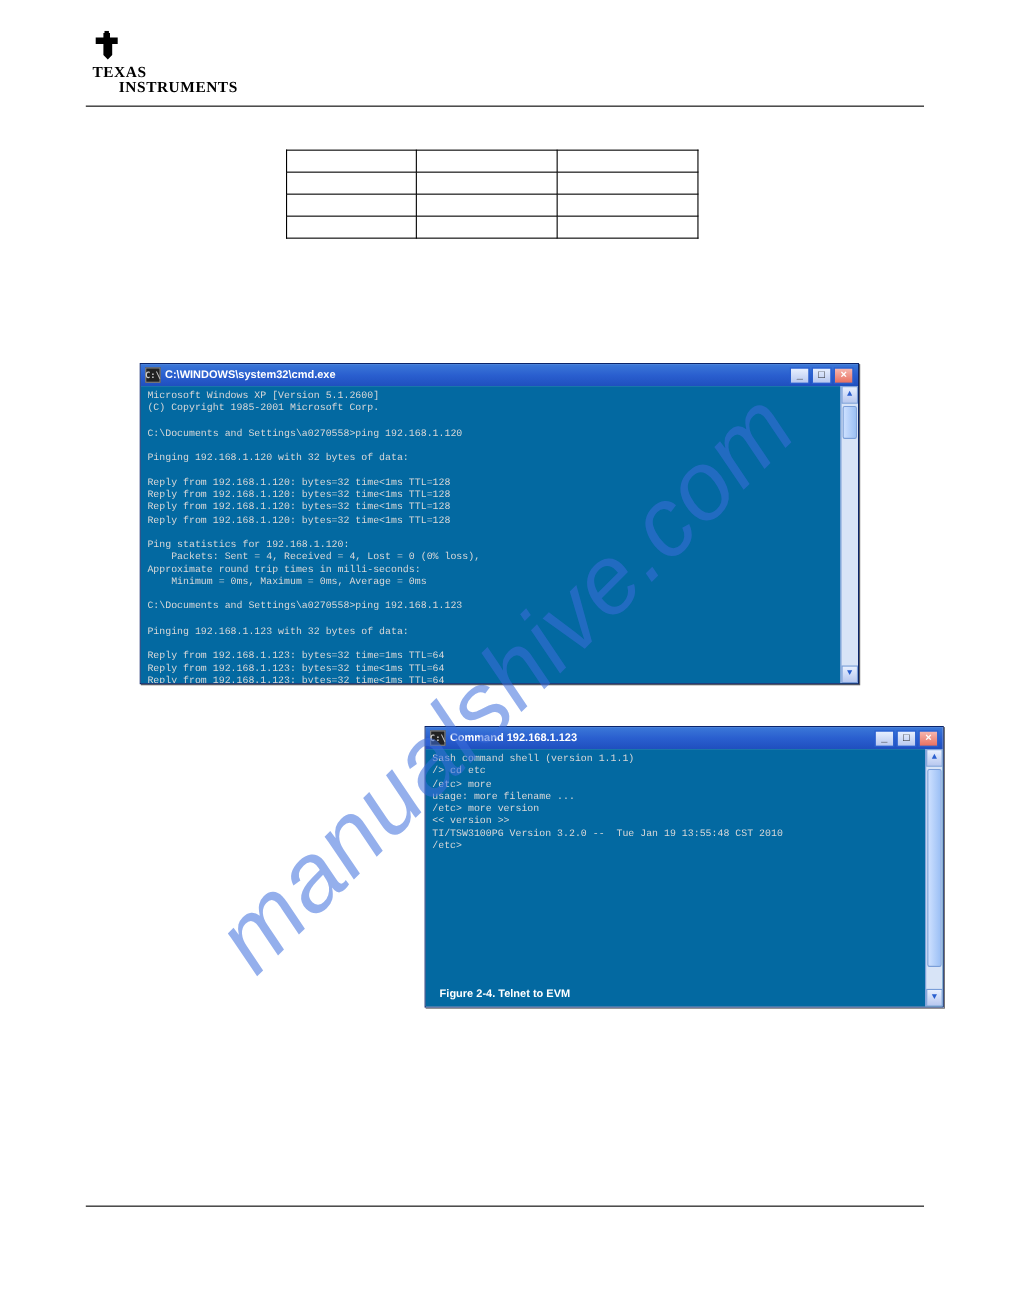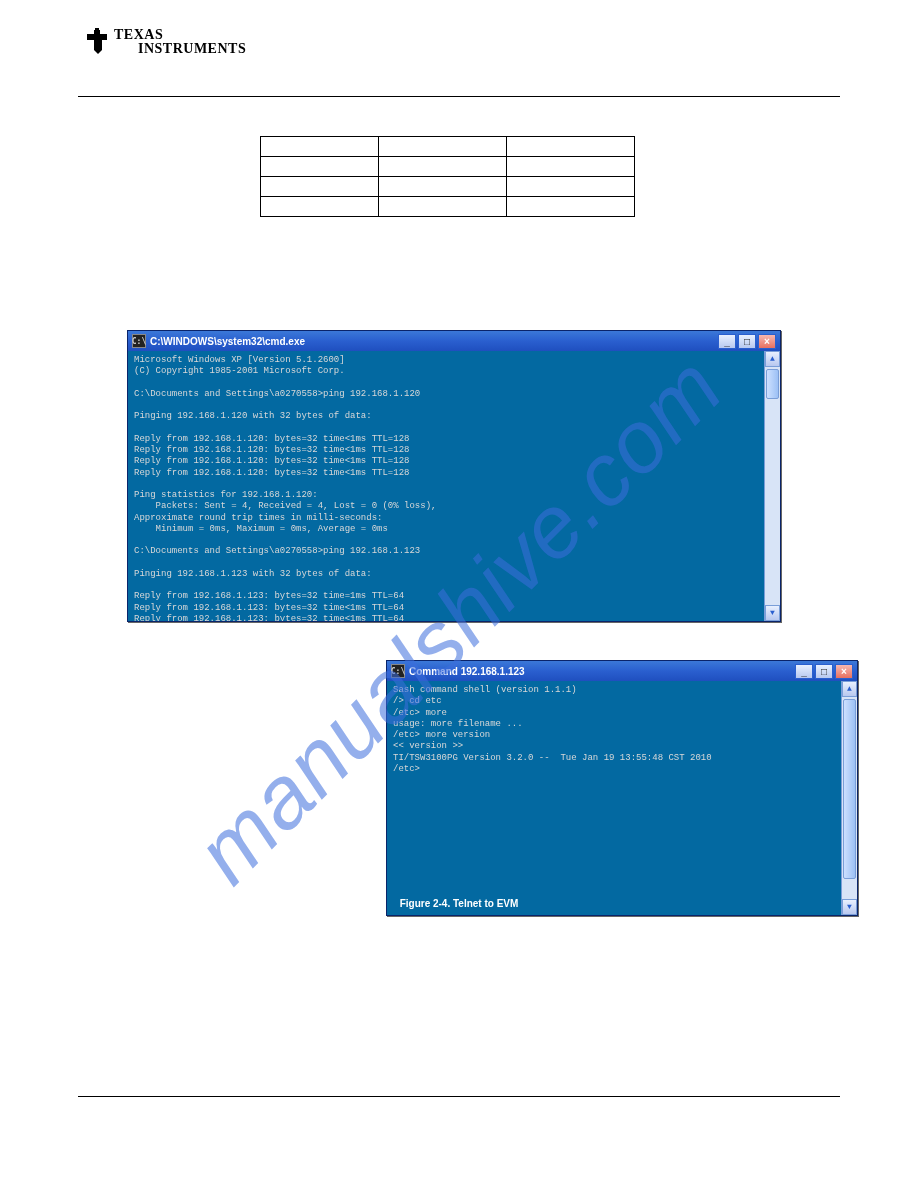--- a/index.html
+++ b/index.html
@@ -19,20 +19,21 @@
   }
   .logo-block {
     position: absolute;
     left: 84px;
     top: 28px;
   }
   .ti-logo {
     display: flex;
     align-items: flex-start;
     gap: 4px;
+    flex-direction: column;
   }
   .ti-mark svg { display:block; }
   .ti-text {
     font-family: "Times New Roman", serif;
     font-weight: bold;
     line-height: 1;
     font-size: 14px;
     letter-spacing: 0.5px;
   }
   .ti-text .t2 { font-size: 14px; margin-left: 24px; }

